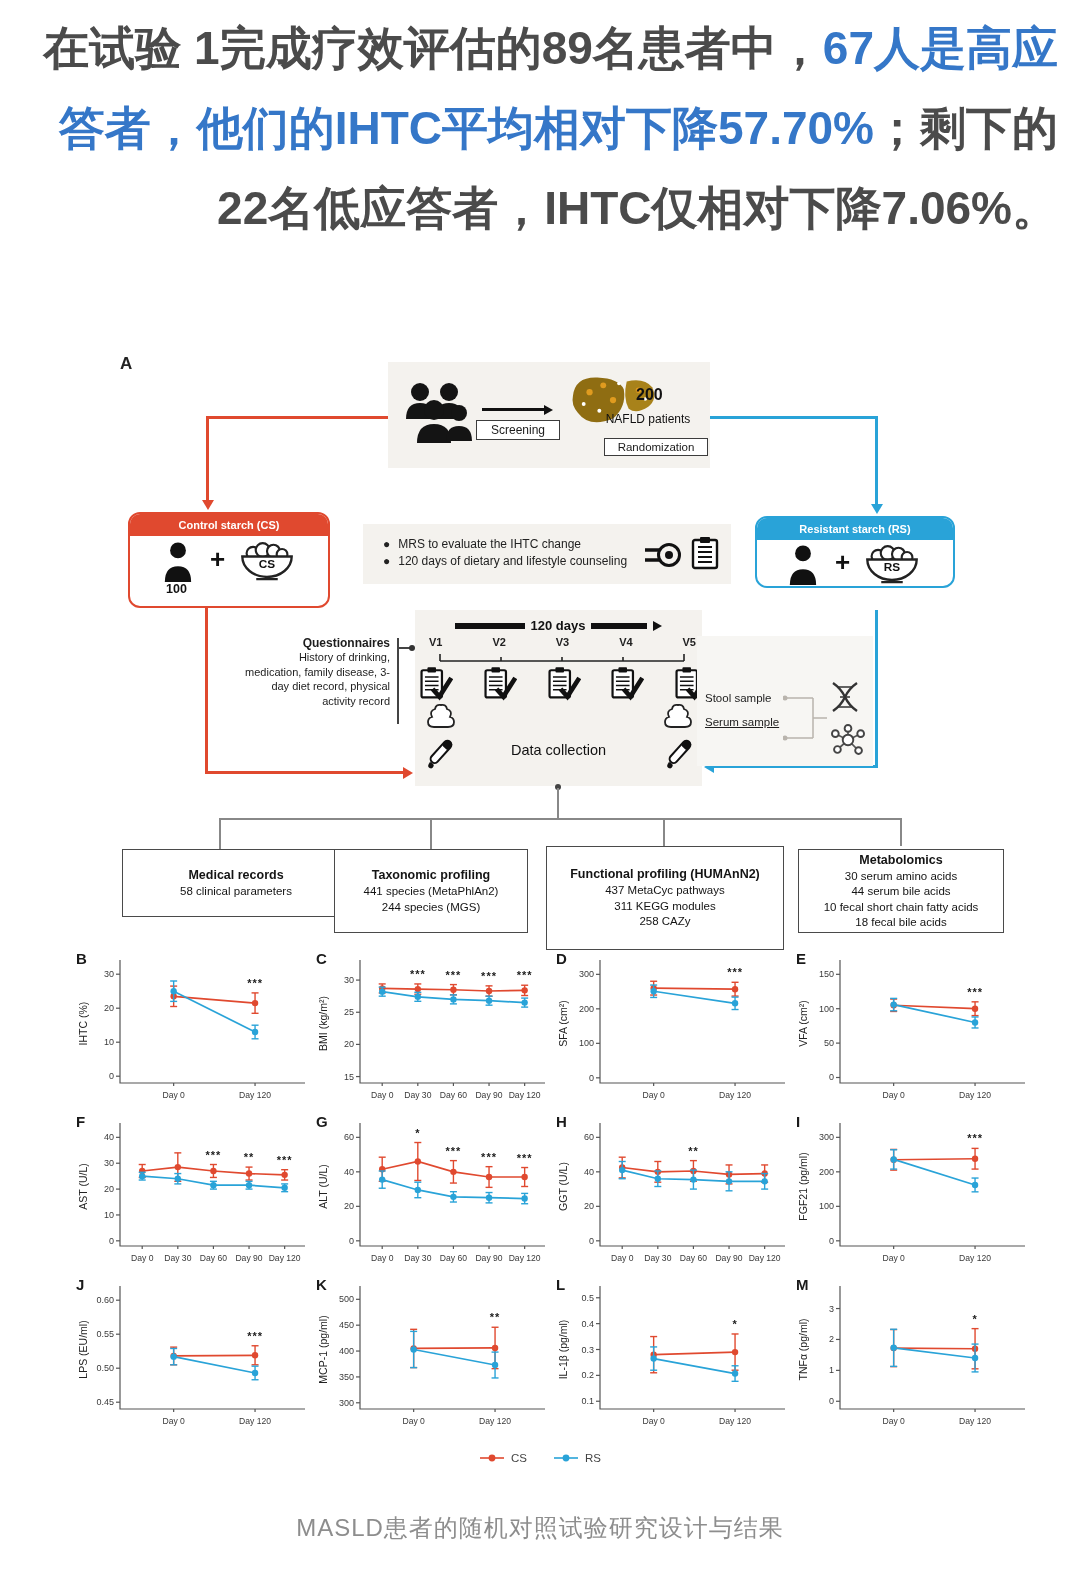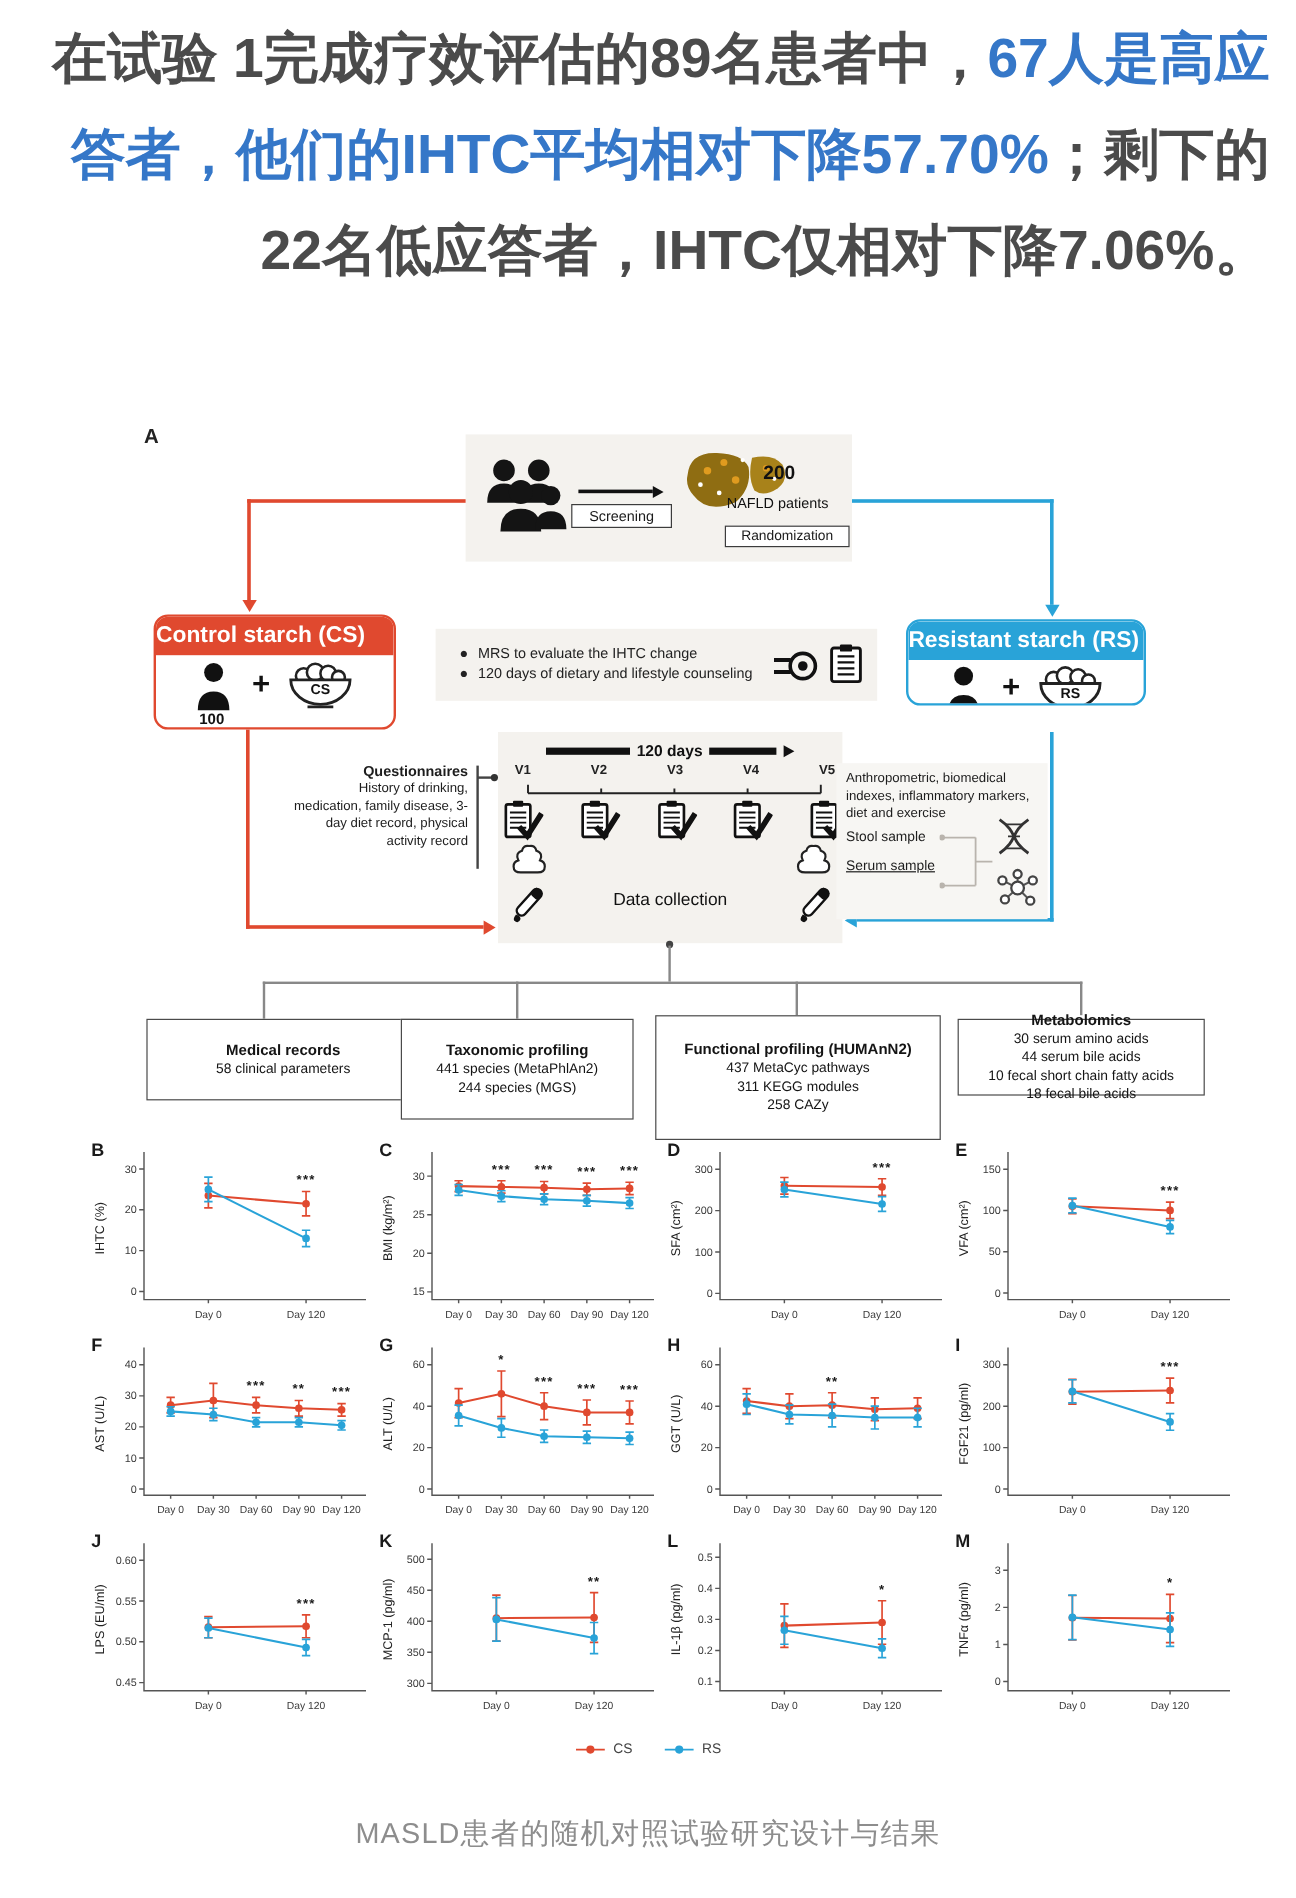--- a/index.html
+++ b/index.html
@@ -31,21 +31,21 @@
   .grayc{background:var(--grayline);}
   .arr{position:absolute; width:0; height:0;}
   .arr-d-red{border-left:6px solid transparent; border-right:6px solid transparent; border-top:10px solid var(--cs);}
   .arr-d-blue{border-left:6px solid transparent; border-right:6px solid transparent; border-top:10px solid var(--rs);}
   .arr-r-red{border-top:6px solid transparent; border-bottom:6px solid transparent; border-left:10px solid var(--cs);}
   .arr-l-blue{border-top:6px solid transparent; border-bottom:6px solid transparent; border-right:10px solid var(--rs);}
   .arr-r-black{border-top:5px solid transparent; border-bottom:5px solid transparent; border-left:9px solid #111;}
 
   
   .arm-box{position:absolute; border-radius:12px; background:#fff; overflow:hidden;}
-  .arm-box .head{color:#fff; font-size:19px; font-weight:bold; padding:5px 0;}
+  .arm-box .head{color:#fff; text-align:center; font-size:11px; font-weight:bold; padding:5px 0;}
   .arm-cs{border:2.5px solid var(--cs);}
   .arm-cs .head{background:var(--cs);}
   .arm-rs{border:2.5px solid var(--rs);}
   .arm-rs .head{background:var(--rs);}
   .arm-body{position:relative; height:66px;}
   .plus-sign{position:absolute; font-size:26px; font-weight:bold; color:#111;}
   .count-label{position:absolute; font-size:12.5px; font-weight:bold; color:#111;}
 
   .bullet-row{display:flex; gap:8px; font-size:12px; color:#222; line-height:17px;}
   .bullet-dot{font-size:12px;}
@@ -313,21 +313,20 @@
 
     <div class="quest-block" style="left:240px; top:284px; width:150px;">
       <div class="quest-title">Questionnaires</div>
       <div class="quest-body">History of drinking, medication, family disease, 3-day diet record, physical activity record</div>
     </div>
     <div class="vline" style="left:397px; top:286px; width:1.5px; height:86px; background:#444;"></div>
     <div class="hline" style="left:398px; top:295px; width:12px; height:1.5px; background:#444;"></div>
     <div style="position:absolute; left:409px; top:292.5px; width:6px; height:6px; border-radius:50%; background:#333;"></div>
 
     <div class="samples-box" style="left:697px; top:284px; width:176px; height:130px; padding:6px 4px 0 8px;">
-      <div class="samples-top">Anthropometric, biomedical indexes, inflammatory markers, diet and exercise</div>
       <div class="sample-label" style="left:8px; top:56px;">Stool sample</div>
       <div class="sample-label" style="left:8px; top:80px;text-decoration:underline;">Serum sample</div>
       <svg width="70" height="70" viewBox="0 0 70 70" style="position:absolute; left:86px; top:52px;">
         <path d="M2 10 H30 M2 50 H30 M30 10 V50 M30 30 H44" stroke="#b9b4ad" stroke-width="1.5" fill="none"></path>
         <circle cx="2" cy="10" r="2.5" fill="#b9b4ad"></circle>
           <circle cx="2" cy="50" r="2.5" fill="#b9b4ad"></circle>
       </svg>
       <span style="position:absolute; left:128px; top:44px;">
         <svg width="40" height="34" viewBox="0 0 40 34">
           <path d="M8 3 C 24 14, 16 20, 32 31" stroke="#333" stroke-width="2.4" fill="none"></path>
@@ -367,21 +366,21 @@
           <div class="out-title">Taxonomic profiling</div>
           <div class="out-line">441 species (MetaPhlAn2)</div>
           <div class="out-line">244  species (MGS)</div>
         </div>
         <div class="out-box" style="left: 546px; top: 494px; width: 238px; height: 104px;">
           <div class="out-title">Functional  profiling (HUMAnN2)</div>
           <div class="out-line">437 MetaCyc pathways</div>
           <div class="out-line">311 KEGG modules</div>
           <div class="out-line">258 CAZy</div>
         </div>
-        <div class="out-box" style="left: 798px; top: 497px; width: 206px; height: 64px;">
+        <div class="out-box" style="left: 798px; top: 497px; width: 206px; height: 84px;">
           <div class="out-title">Metabolomics</div>
           <div class="out-line">30 serum amino acids</div>
           <div class="out-line">44 serum bile acids</div>
           <div class="out-line">10 fecal short chain fatty acids</div>
           <div class="out-line">18 fecal bile acids</div>
         </div>
       </div>
   </div>
 
   <div class="charts-grid" id="charts-grid">

